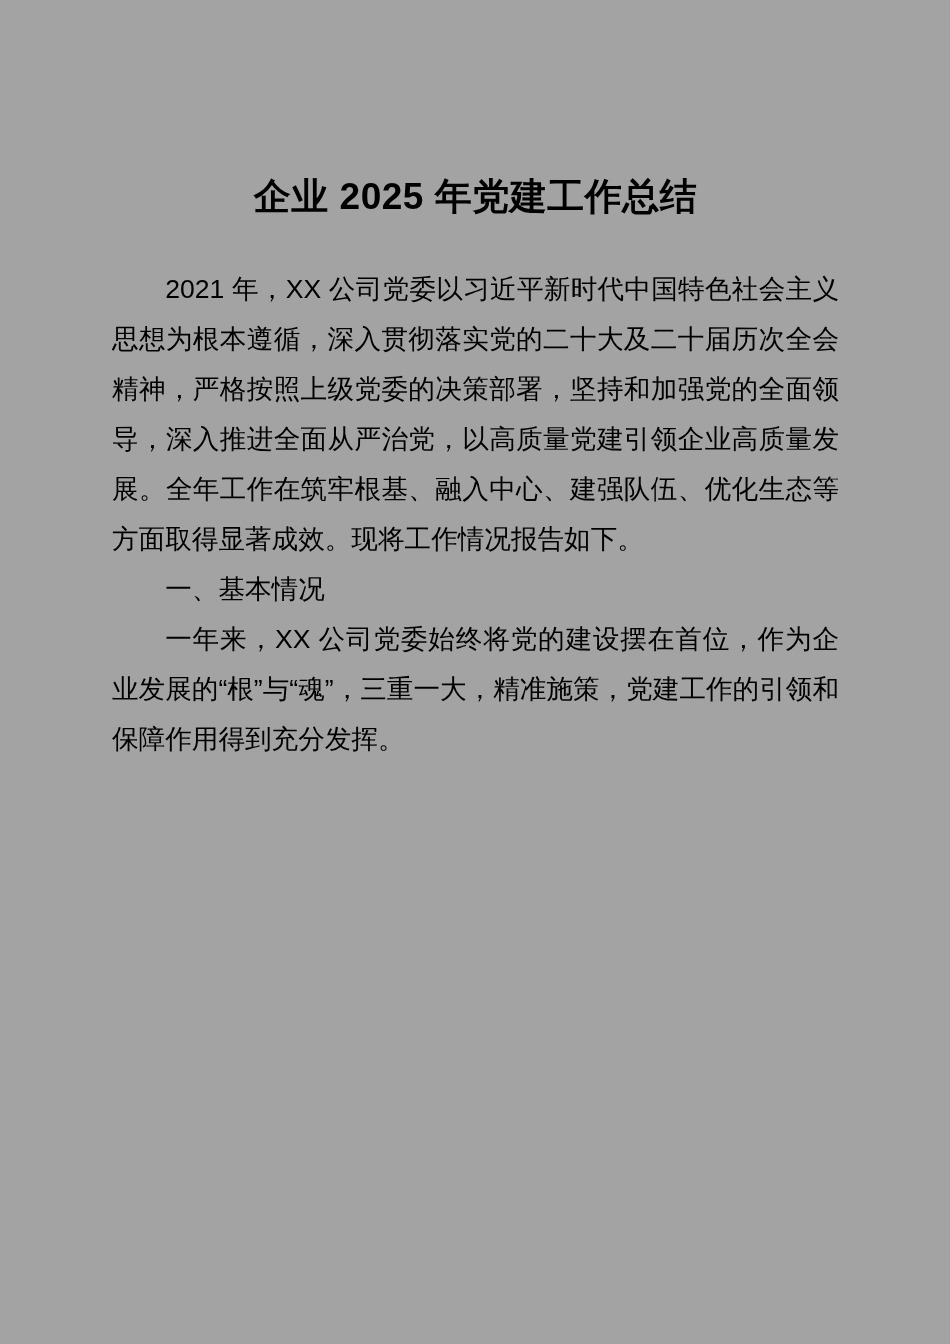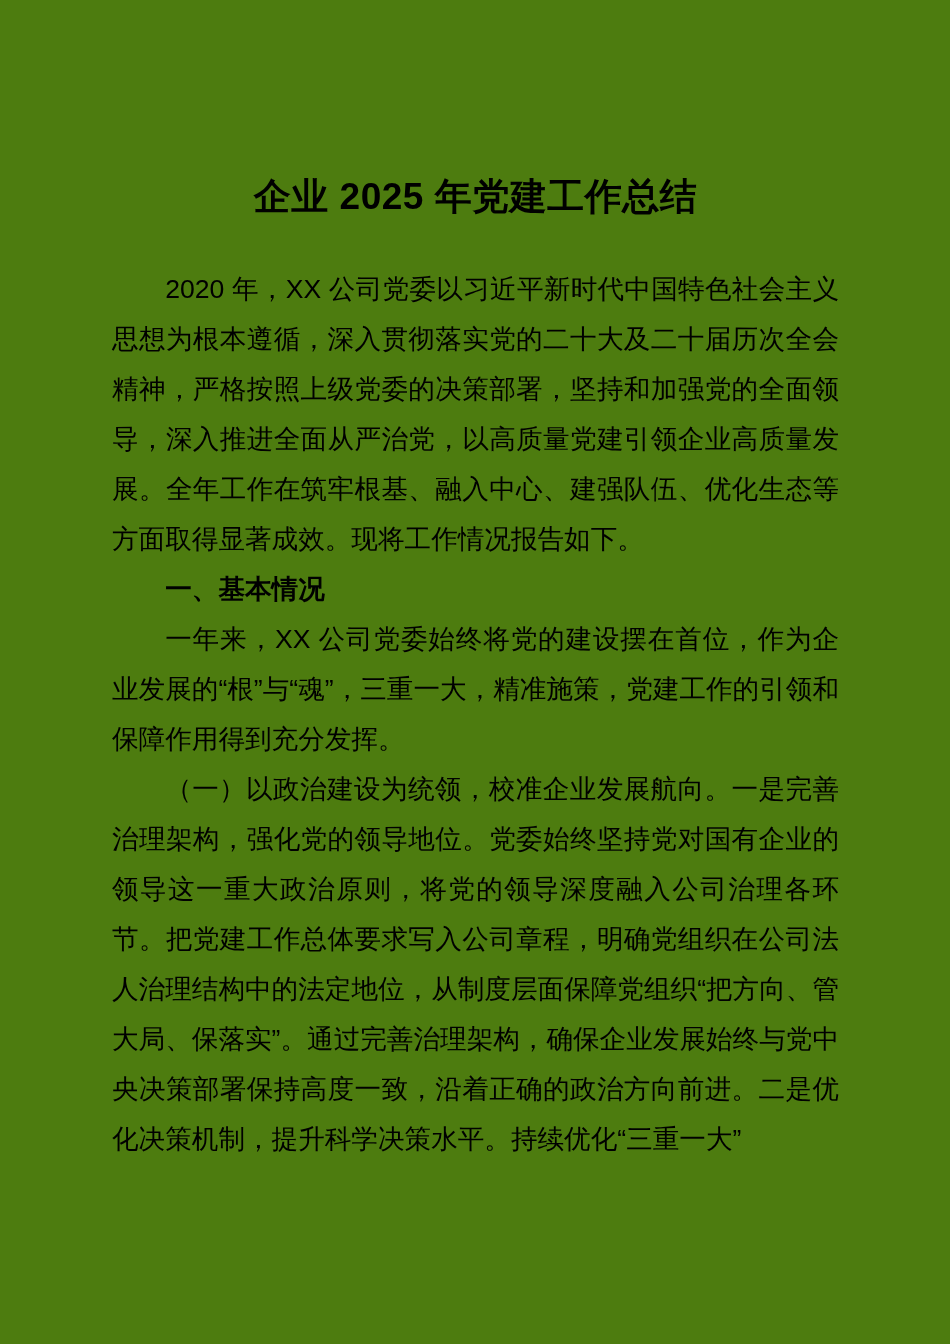--- a/index.html
+++ b/index.html
@@ -8,21 +8,21 @@
     background: #ffffff;
   }
   body {
     font-family: "Liberation Sans", "DejaVu Sans", sans-serif;
     color: #000000;
   }
   .page {
     position: relative;
     width: 950px;
     height: 1344px;
-    background: #4d7c0f;
+    background: #a3a3a3;
     overflow: hidden;
     box-sizing: border-box;
   }
   .content {
     position: absolute;
     left: 112px;
     top: 0;
     width: 727px;
   }
   .doc-title {
@@ -50,33 +50,31 @@
   }
   .para.first-body {
     margin-top: 42px;
   }
   .section-head {
     font-size: 26.6px;
     line-height: 50px;
     margin: 0;
     text-indent: 2em;
     letter-spacing: 0px;
-    font-weight: bold;
   }
 </style>
 </head>
 <body>
 
 <div class="page">
   <div class="content">
 
     <h1 class="doc-title">企业 2025 年党建工作总结</h1>
 
-    <p class="para indent first-body">2020 年，XX 公司党委以习近平新时代中国特色社会主义思想为根本遵循，深入贯彻落实党的二十大及二十届历次全会精神，严格按照上级党委的决策部署，坚持和加强党的全面领导，深入推进全面从严治党，以高质量党建引领企业高质量发展。全年工作在筑牢根基、融入中心、建强队伍、优化生态等方面取得显著成效。现将工作情况报告如下。</p>
+    <p class="para indent first-body">2021 年，XX 公司党委以习近平新时代中国特色社会主义思想为根本遵循，深入贯彻落实党的二十大及二十届历次全会精神，严格按照上级党委的决策部署，坚持和加强党的全面领导，深入推进全面从严治党，以高质量党建引领企业高质量发展。全年工作在筑牢根基、融入中心、建强队伍、优化生态等方面取得显著成效。现将工作情况报告如下。</p>
 
     <p class="section-head">一、基本情况</p>
 
     <p class="para indent">一年来，XX 公司党委始终将党的建设摆在首位，作为企业发展的“根”与“魂”，三重一大，精准施策，党建工作的引领和保障作用得到充分发挥。</p>
 
-    <p class="para indent">（一）以政治建设为统领，校准企业发展航向。一是完善治理架构，强化党的领导地位。党委始终坚持党对国有企业的领导这一重大政治原则，将党的领导深度融入公司治理各环节。把党建工作总体要求写入公司章程，明确党组织在公司法人治理结构中的法定地位，从制度层面保障党组织“把方向、管大局、保落实”。通过完善治理架构，确保企业发展始终与党中央决策部署保持高度一致，沿着正确的政治方向前进。二是优化决策机制，提升科学决策水平。持续优化“三重一大”</p>
 
   </div>
 </div>
 
 </body></html>

